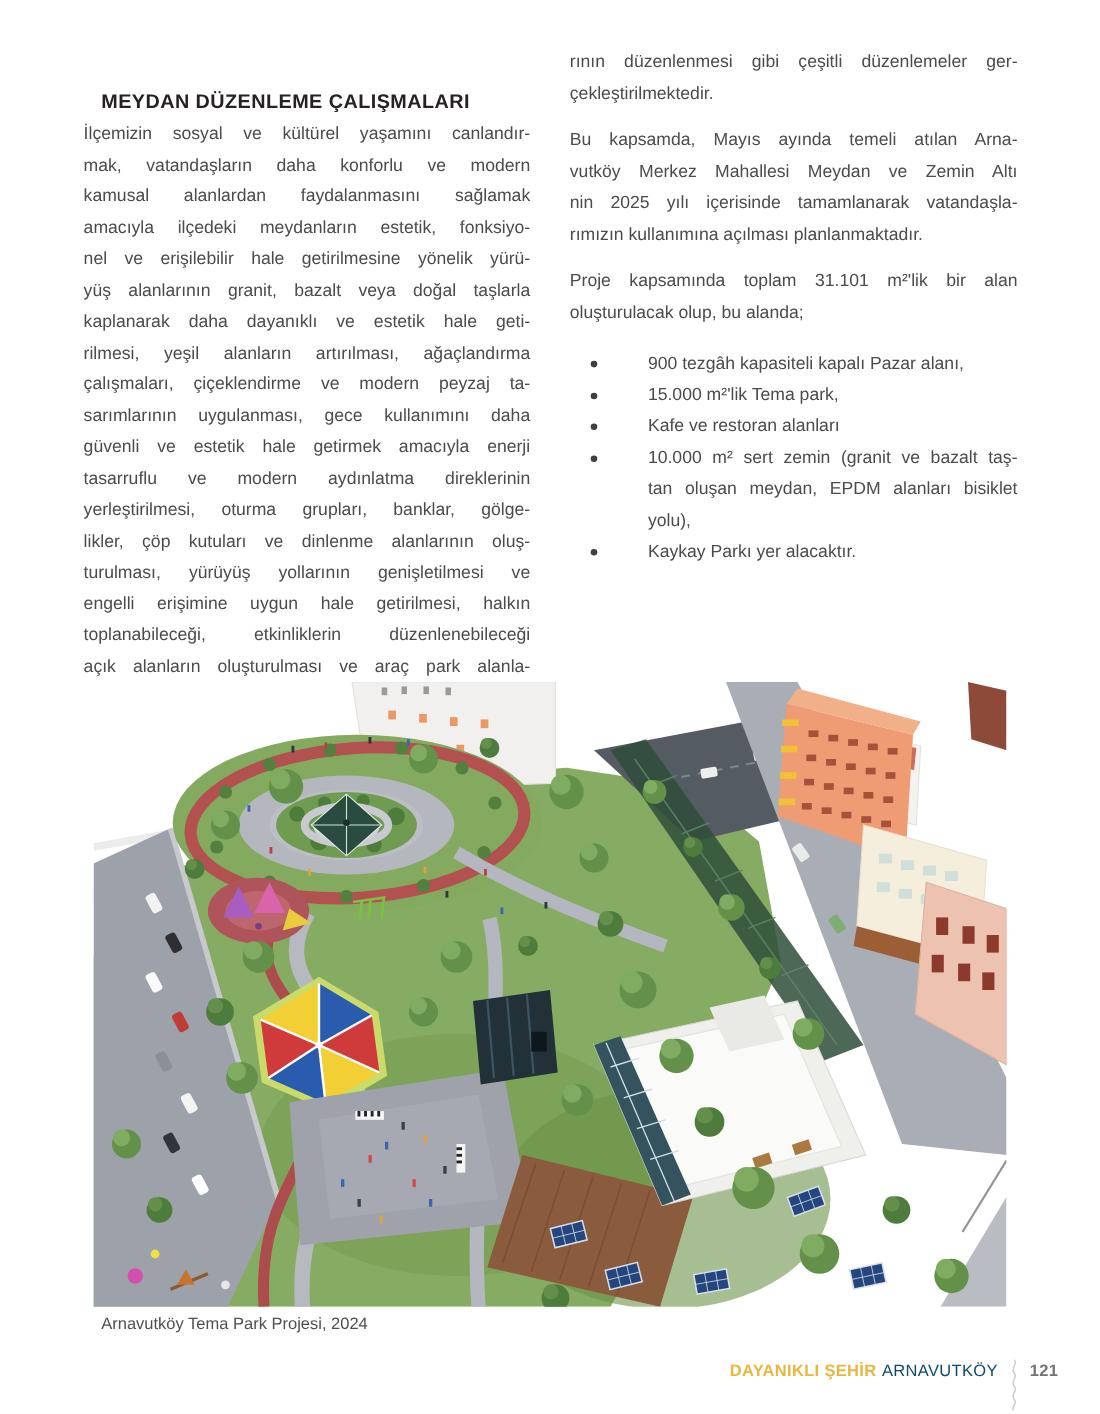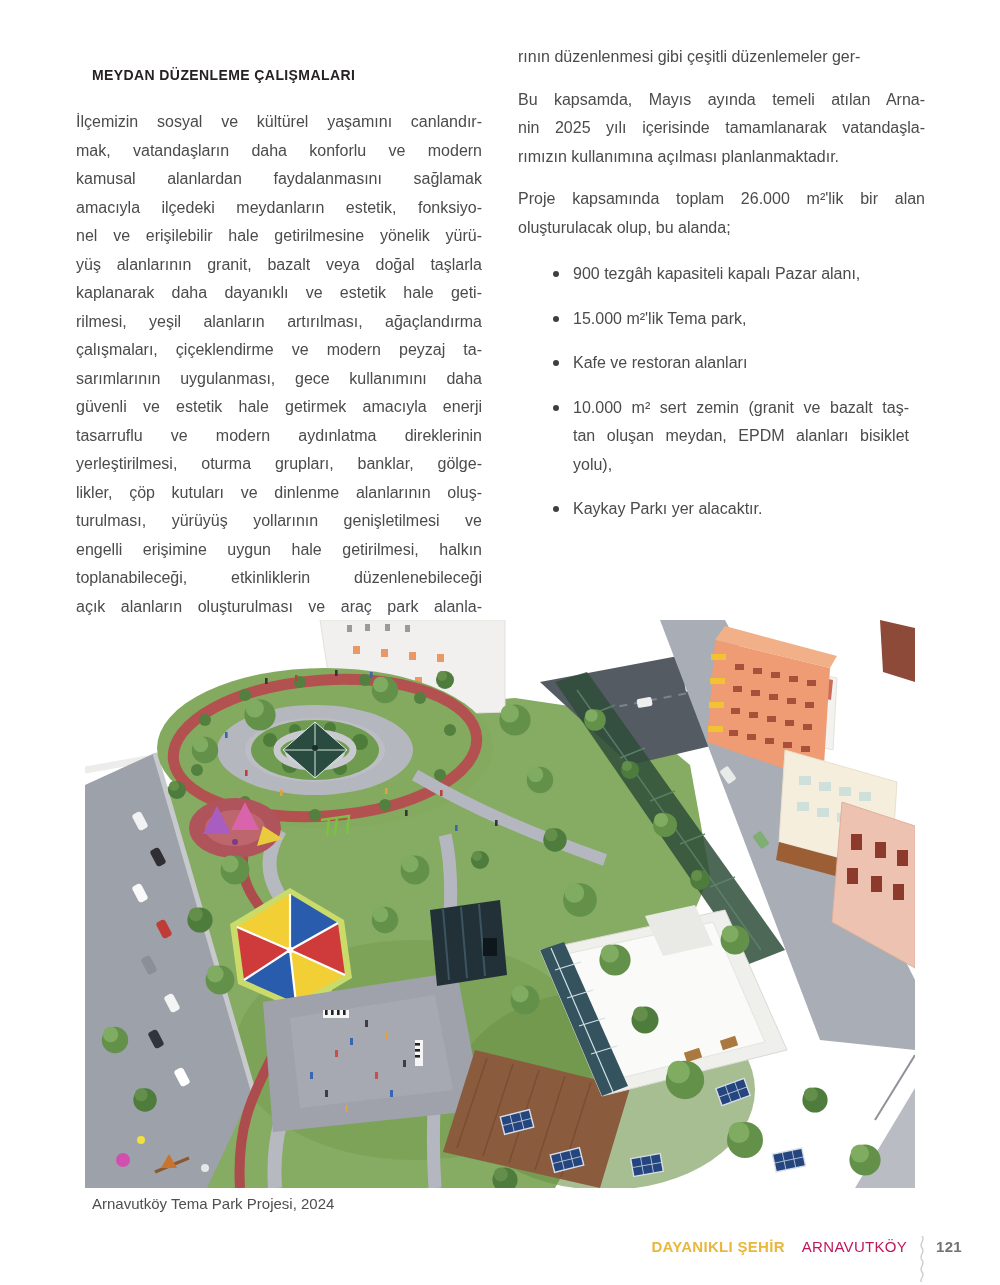--- a/index.html
+++ b/index.html
@@ -2,48 +2,48 @@
 <html lang="tr"><head>
 <meta charset="utf-8">
 <style>
   html,body{margin:0;padding:0;background:#ffffff;}
   .page{
     position:relative;width:1000px;height:1285px;background:#ffffff;
     font-family:"Liberation Sans","DejaVu Sans",sans-serif;
     color:#4b4b4d;overflow:hidden;outline:1px solid #f2f2f2;
   }
   .title{
-    position:absolute;left:92px;top:58px;width:410px;
-    font-size:14px;font-weight:bold;letter-spacing:.4px;color:#262224;
+    position:absolute;left:92px;top:70px;width:410px;
+    font-size:18px;font-weight:bold;letter-spacing:.4px;color:#262224;
   }
   .col{position:absolute;font-size:16px;line-height:28.5px;color:#4b4b4d;}
   .col-left{left:76px;top:108px;width:406px;}
   .col-right{left:518px;top:43px;width:407px;}
   .para{margin:0 0 14px 0;}
   .para .tline{text-align:justify;text-align-last:justify;}
   .para .tline:last-child{text-align-last:left;}
   .para-cont .tline{text-align:justify;text-align-last:justify;}
   ul.bullets{list-style:none;margin:18px 0 0 0;padding:0;}
-  ul.bullets li{display:flex;align-items:flex-start;margin:16px;}
+  ul.bullets li{display:flex;align-items:flex-start;margin:0;gap:32px;}
   ul.bullets .dot{
     flex:0 0 auto;width:6px;height:6px;border-radius:50%;
     background:#3f3f41;margin:11px 14px 0 19px;
   }
   ul.bullets .btext{flex:1 1 auto;margin-bottom:0;}
   .illustration{position:absolute;left:85px;top:620px;width:830px;height:568px;}
   .caption{
     position:absolute;left:92px;top:1195px;width:600px;
     font-size:15px;color:#4f4f52;
   }
   .footer{
     position:absolute;right:38px;top:1238px;display:flex;align-items:flex-start;
     font-size:15px;letter-spacing:.3px;
   }
   .brand-bold{font-weight:bold;color:#e9b73e;}
-  .brand-light{color:#be185d;margin-left:17px;}
+  .brand-light{color:#0c4a6e;margin-left:5px;}
   .squiggle{margin:-2px 9px 0 10px;}
   .pagenum{font-weight:bold;color:#737373;}
 </style>
 </head>
 <body>
 
 <div class="page">
 
   <h1 class="title">MEYDAN DÜZENLEME ÇALIŞMALARI</h1>
 
@@ -64,28 +64,30 @@
       <div class="tline">likler, çöp kutuları ve dinlenme alanlarının oluş-</div>
       <div class="tline">turulması, yürüyüş yollarının genişletilmesi ve</div>
       <div class="tline">engelli erişimine uygun hale getirilmesi, halkın</div>
       <div class="tline">toplanabileceği, etkinliklerin düzenlenebileceği</div>
       <div class="tline">açık alanların oluşturulması ve araç park alanla-</div>
     </div>
 
   <div class="col col-right">
     <div class="para">
         <div class="tline">rının düzenlenmesi gibi çeşitli düzenlemeler ger-</div>
+        <div class="tline">çekleştirilmektedir.</div>
       </div>
     <div class="para">
         <div class="tline">Bu kapsamda, Mayıs ayında temeli atılan Arna-</div>
+        <div class="tline">vutköy Merkez Mahallesi Meydan ve Zemin Altı</div>
         <div class="tline">nin 2025 yılı içerisinde tamamlanarak vatandaşla-</div>
         <div class="tline">rımızın kullanımına açılması planlanmaktadır.</div>
       </div>
     <div class="para">
-        <div class="tline">Proje kapsamında toplam 26.000 m²'lik bir alan</div>
+        <div class="tline">Proje kapsamında toplam 31.101 m²'lik bir alan</div>
         <div class="tline">oluşturulacak olup, bu alanda;</div>
       </div>
     <ul class="bullets">
         <li>
           <span class="dot"></span>
           <div class="btext para">
             <div class="tline">900 tezgâh kapasiteli kapalı Pazar alanı,</div>
           </div>
         </li>
         <li>

